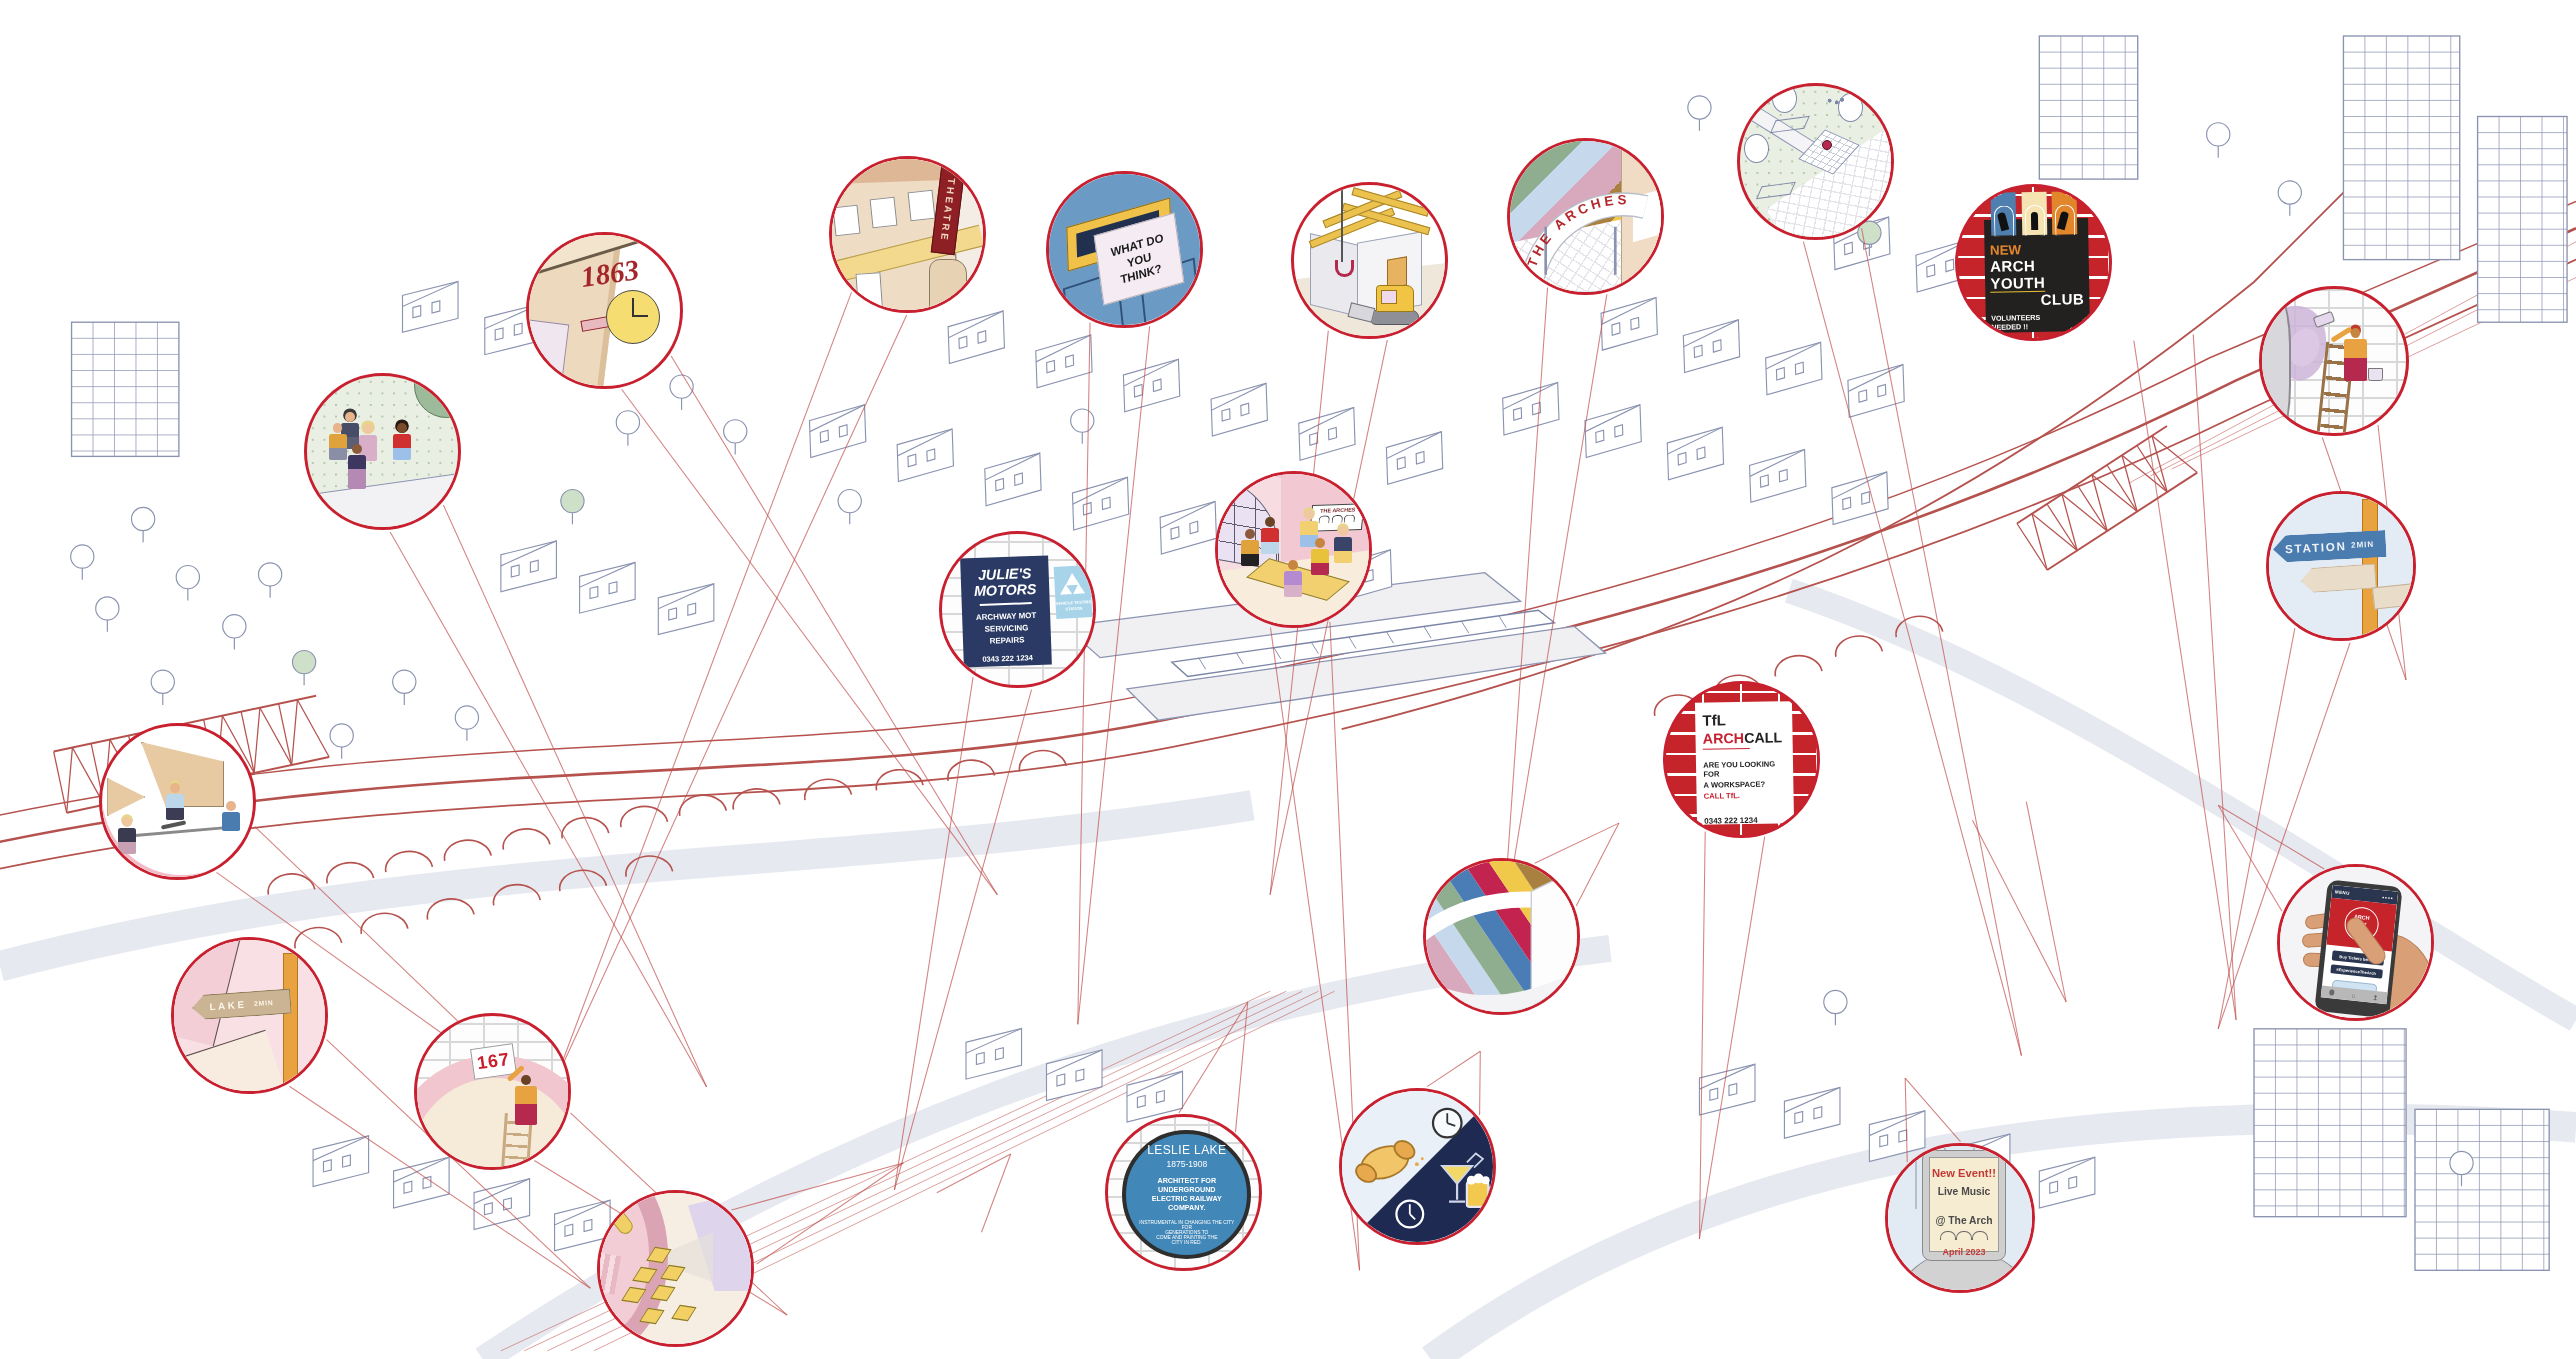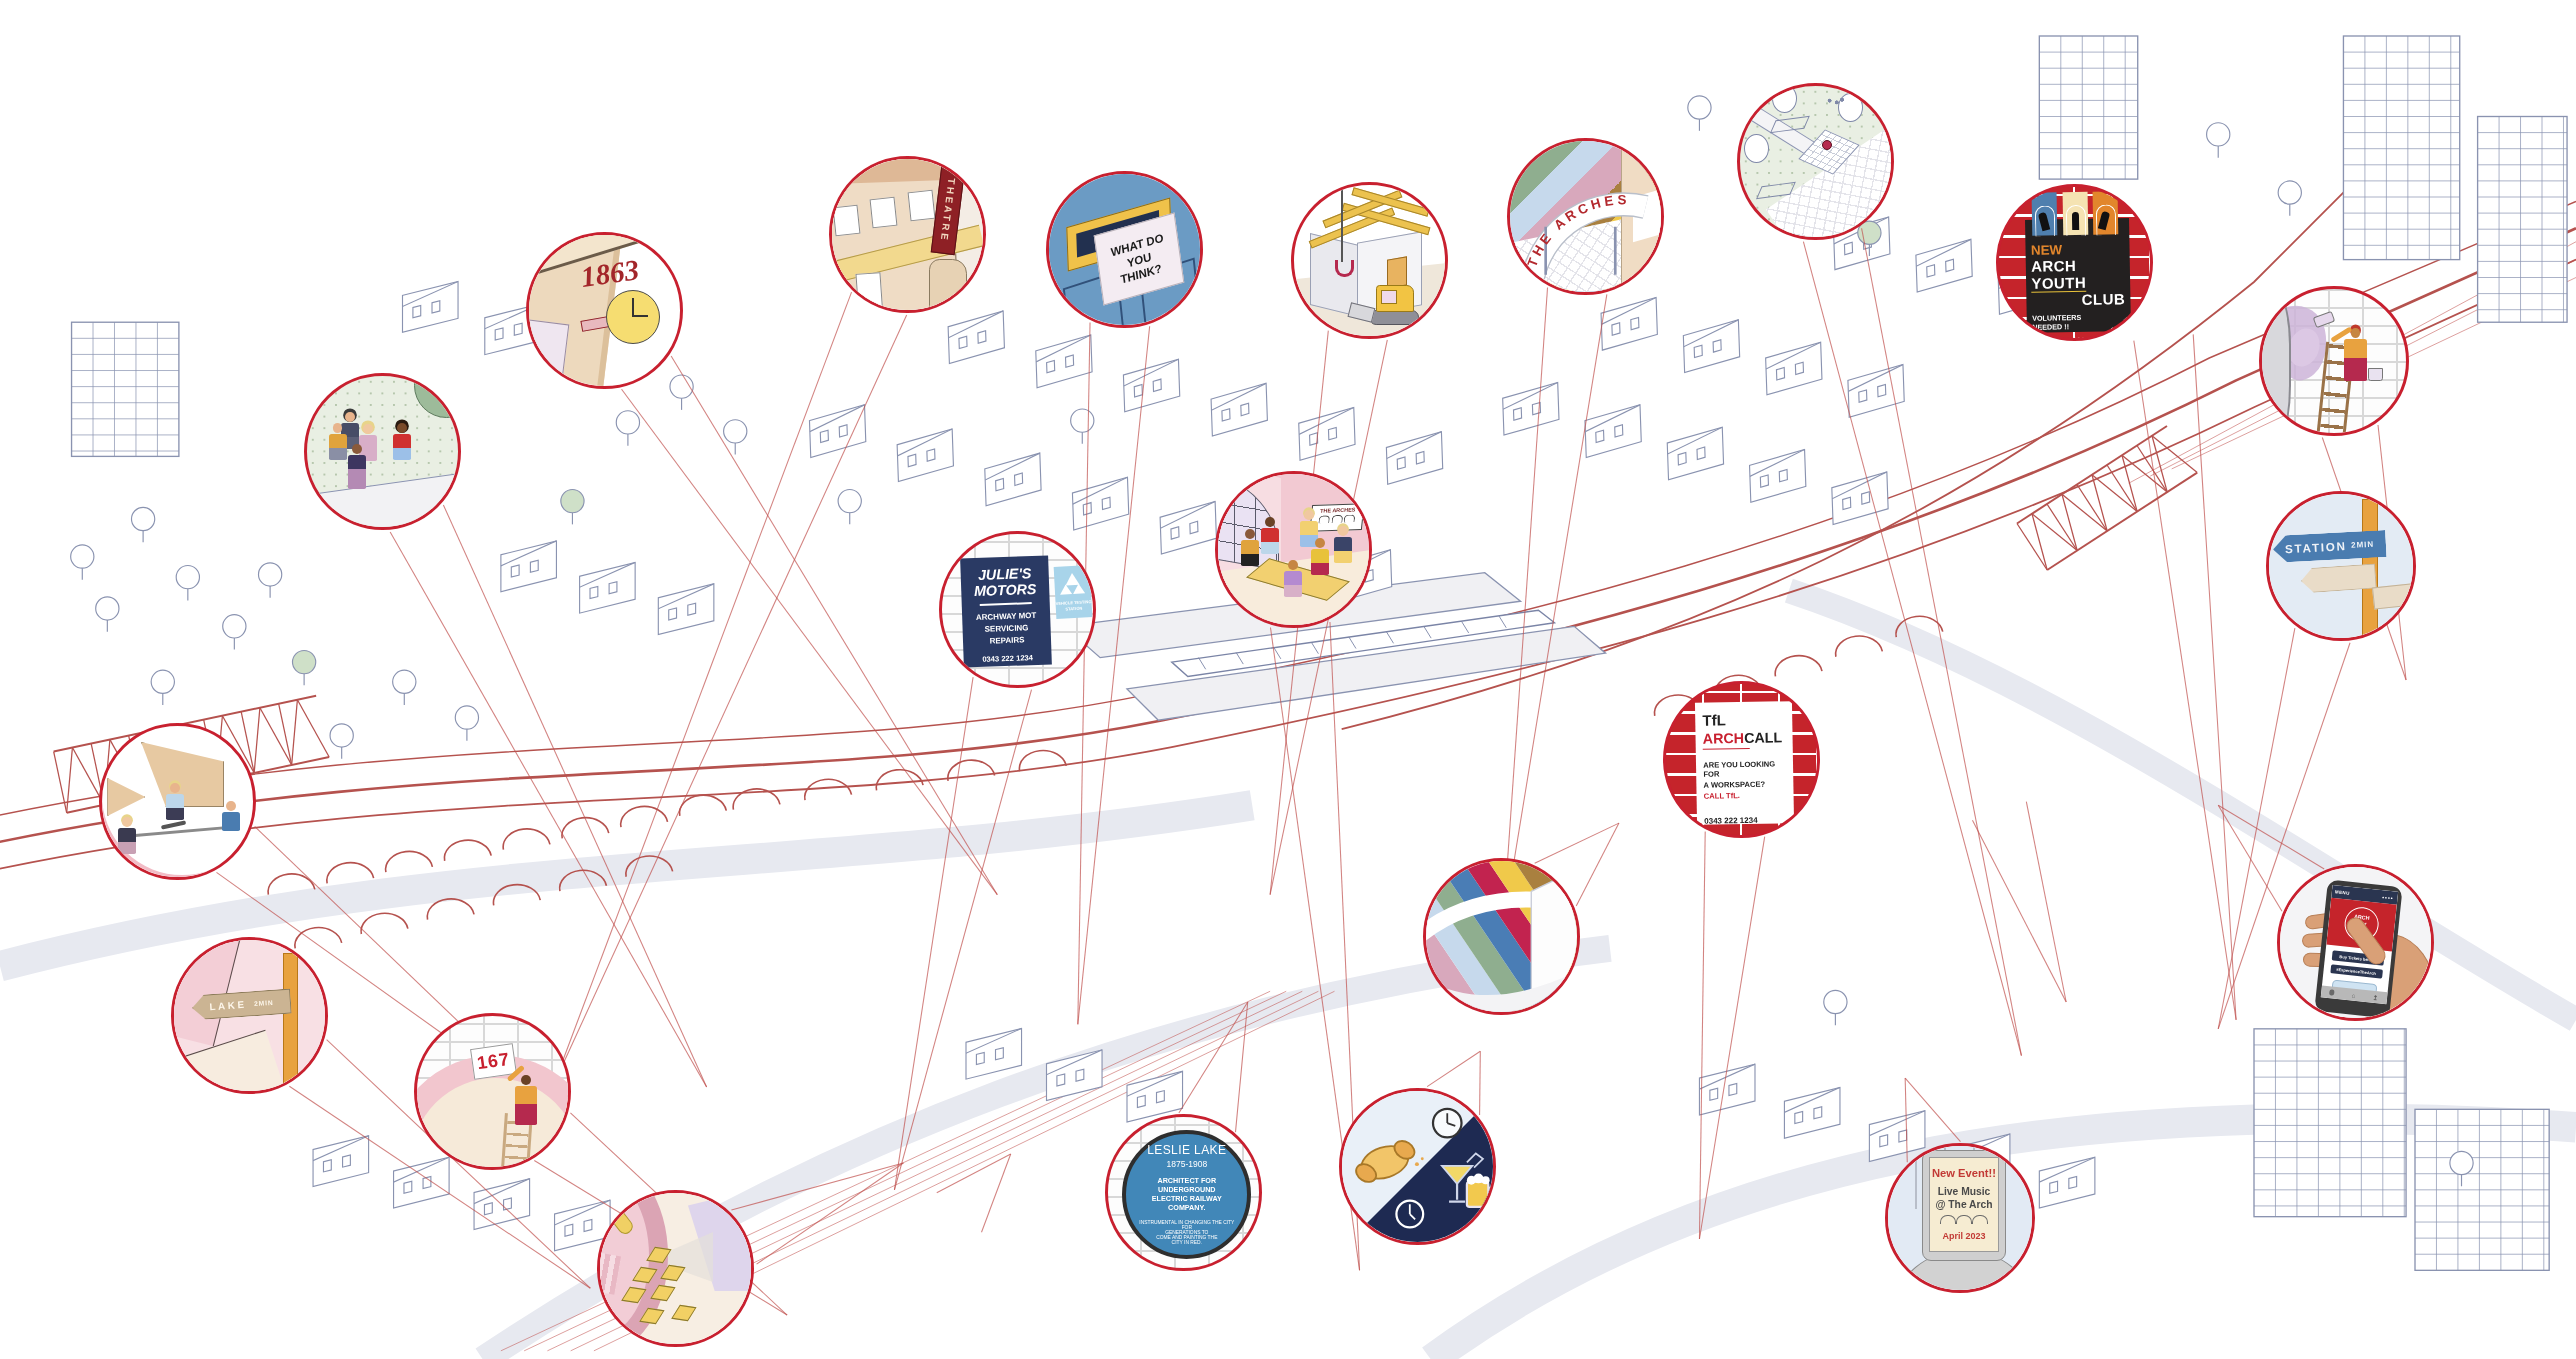--- a/index.html
+++ b/index.html
@@ -699,21 +699,21 @@
     <div class="abs" style="left:82px;top:54px;width:8px;height:8px;border-radius:50%;background:#b5294e;border:0.9px solid #5a1020"></div>
     <div class="abs" style="left:32px;top:-1.8px;width:23px;height:27px;border:1.3px solid #7f88a8;border-radius:50%;background:#fff"></div>
     <div class="abs" style="left:3.6px;top:48px;width:23px;height:27px;border:1.3px solid #7f88a8;border-radius:50%;background:#fff"></div>
     <div class="abs" style="left:98px;top:7.2px;width:23px;height:27px;border:1.3px solid #7f88a8;border-radius:50%;background:#fff"></div>
     <div class="abs" style="left:86px;top:10.7px;width:19.7px;height:14.3px;background:
       radial-gradient(circle at 3.6px 3.6px,#7f88a8 1.8px,rgba(0,0,0,0) 2.2px),
       radial-gradient(circle at 10.7px 5.4px,#7f88a8 1.8px,rgba(0,0,0,0) 2.2px),
       radial-gradient(circle at 16px 2.7px,#7f88a8 1.8px,rgba(0,0,0,0) 2.2px)"></div>
   </div>
 
-  <div class="co brickR" style="left:1996px;top:184px;width:157px;height:157px">
+  <div class="co brickR" style="left:1955px;top:184px;width:157px;height:157px">
     <div class="abs" style="left:27px;top:32px;width:104px;height:113px;background:#232020;transform:rotate(-1deg);padding:0 5.4px;box-sizing:border-box">
       <div class="abs" style="left:7.2px;top:-27px;width:25px;height:43px;background:#4f7fae">
           <div class="abs" style="left:2.7px;top:12.5px;width:18px;height:30px;border:1.8px solid #fff;border-bottom:none;border-radius:9.8px 9.8px 0 0"></div>
           <div class="abs" style="left:8px;top:19.7px;width:8px;height:18px;background:#111;border-radius:3.6px 3.6px 0 0;transform:rotate(-14deg)"></div>
         </div>
       <div class="abs" style="left:38px;top:-27px;width:25px;height:43px;background:#f5e3b2">
           <div class="abs" style="left:2.7px;top:12.5px;width:18px;height:30px;border:1.8px solid #fff;border-bottom:none;border-radius:9.8px 9.8px 0 0"></div>
           <div class="abs" style="left:9px;top:19.7px;width:7.2px;height:18px;background:#111;border-radius:3.6px 3.6px 0 0"></div>
         </div>
       <div class="abs" style="left:68px;top:-27px;width:25px;height:43px;background:#e2862c">
@@ -979,21 +979,21 @@
   </div>
 
   <div class="co" style="left:1885px;top:1143px;width:150px;height:150px">
     <div class="abs" style="inset:0;background:#e2eaf4"></div>
     <div class="abs" style="left:0;top:0;width:150px;height:63px;background:repeating-linear-gradient(90deg,rgba(0,0,0,0) 0 27px,#b8bec9 27px 29px)"></div>
     <div class="abs" style="left:7.2px;top:104px;width:136px;height:81px;background:#d2d2d2;border:1.8px solid #8a8a8a;border-radius:50% 50% 0 0/70% 70% 0 0"></div>
     <div class="abs" style="left:34px;top:3.6px;width:82px;height:109px;background:#cfcfcf;border:1.8px solid #8a8a8a;border-radius:9px"></div>
     <div class="abs" style="left:41px;top:10.7px;width:68px;height:93px;background:#f6ecd2;border:1.3px solid #9a9a9a;display:flex;flex-direction:column;align-items:center;text-align:center">
       <div style="font:700 11.2px 'Liberation Sans',sans-serif;color:#c23a35;margin-top:9px">New Event!!</div>
       <div style="font:600 10.3px 'Liberation Sans',sans-serif;color:#4a4a4a;margin-top:7.2px">Live Music</div>
-      <div style="font:600 10.3px 'Liberation Sans',sans-serif;color:#4a4a4a;margin-top:2px">@ The Arch</div>
+      <div style="font:600 10.3px 'Liberation Sans',sans-serif;color:#4a4a4a;margin-top:18px">@ The Arch</div>
       <div style="display:flex;gap:0;margin-top:5.4px">
         <div style="width:14.3px;height:8px;border:1.3px solid #6a6a6a;border-bottom:none;border-radius:7.2px 7.2px 0 0"></div>
         <div style="width:14.3px;height:8px;border:1.3px solid #6a6a6a;border-bottom:none;border-radius:7.2px 7.2px 0 0"></div>
         <div style="width:14.3px;height:8px;border:1.3px solid #6a6a6a;border-bottom:none;border-radius:7.2px 7.2px 0 0"></div>
       </div>
       <div style="font:700 9px 'Liberation Sans',sans-serif;color:#c23a35;margin-top:6.3px">April 2023</div>
     </div>
   </div>
 
   <div class="co" style="left:2277px;top:864px;width:157px;height:157px">

